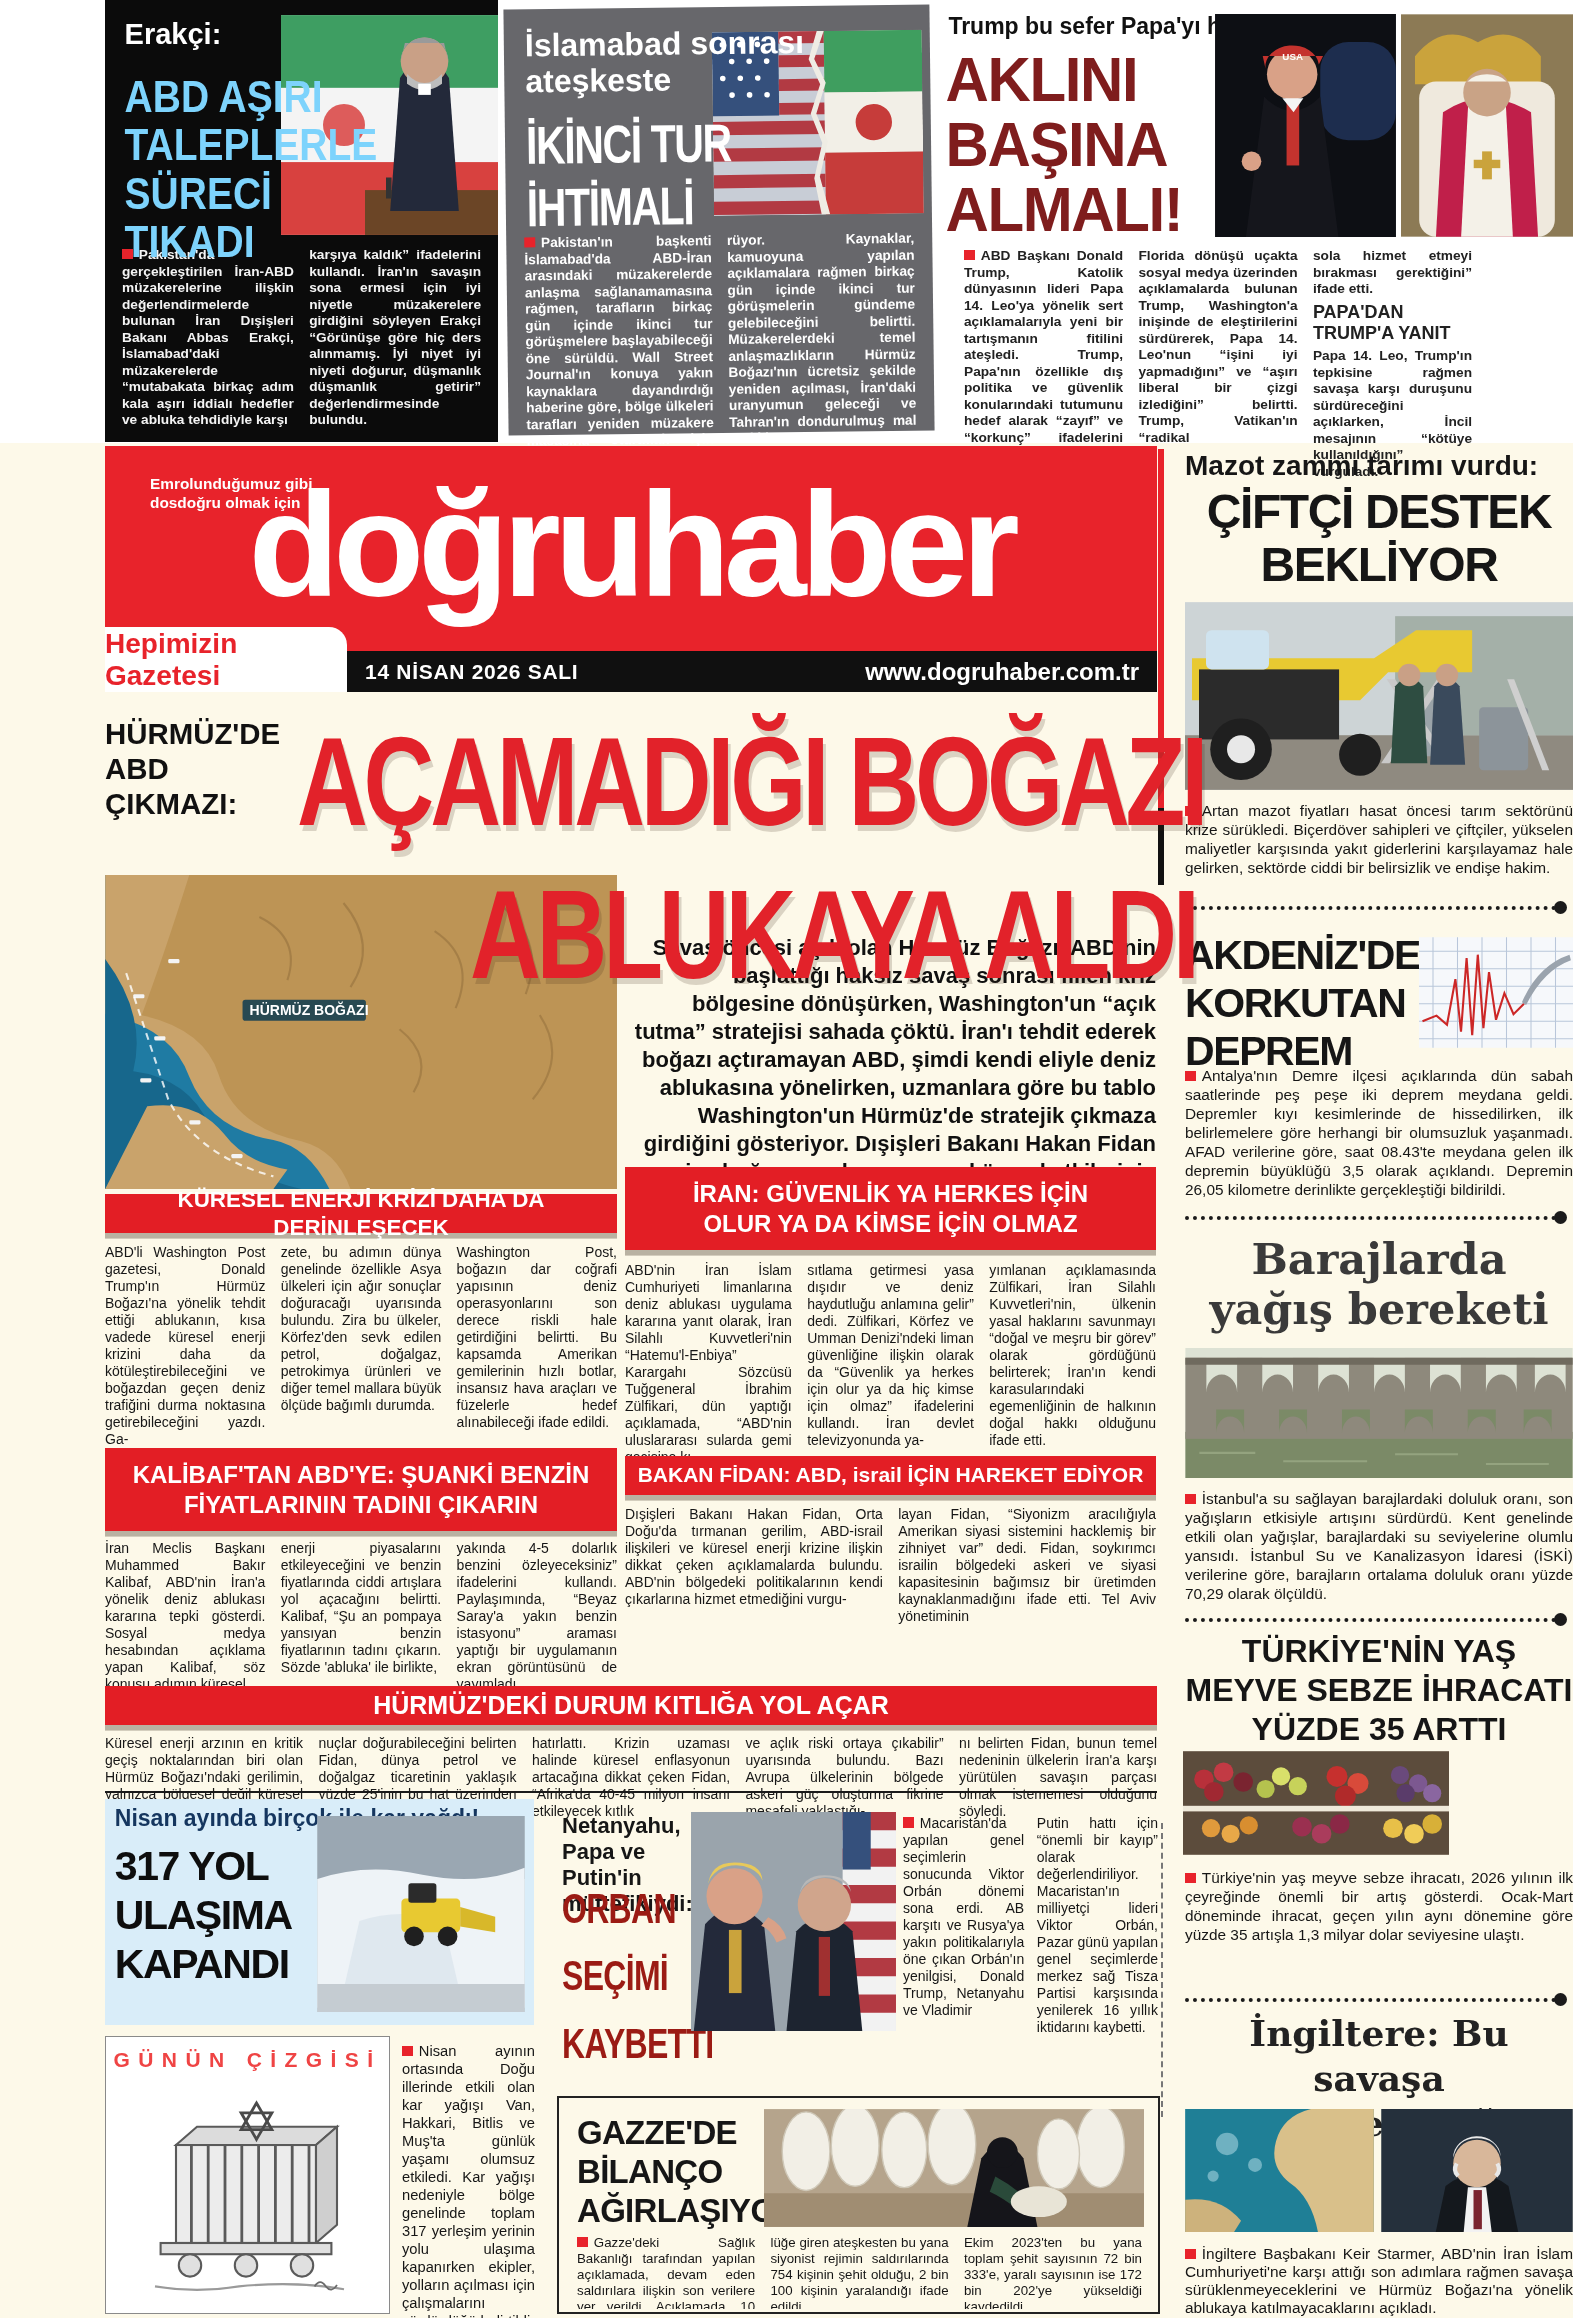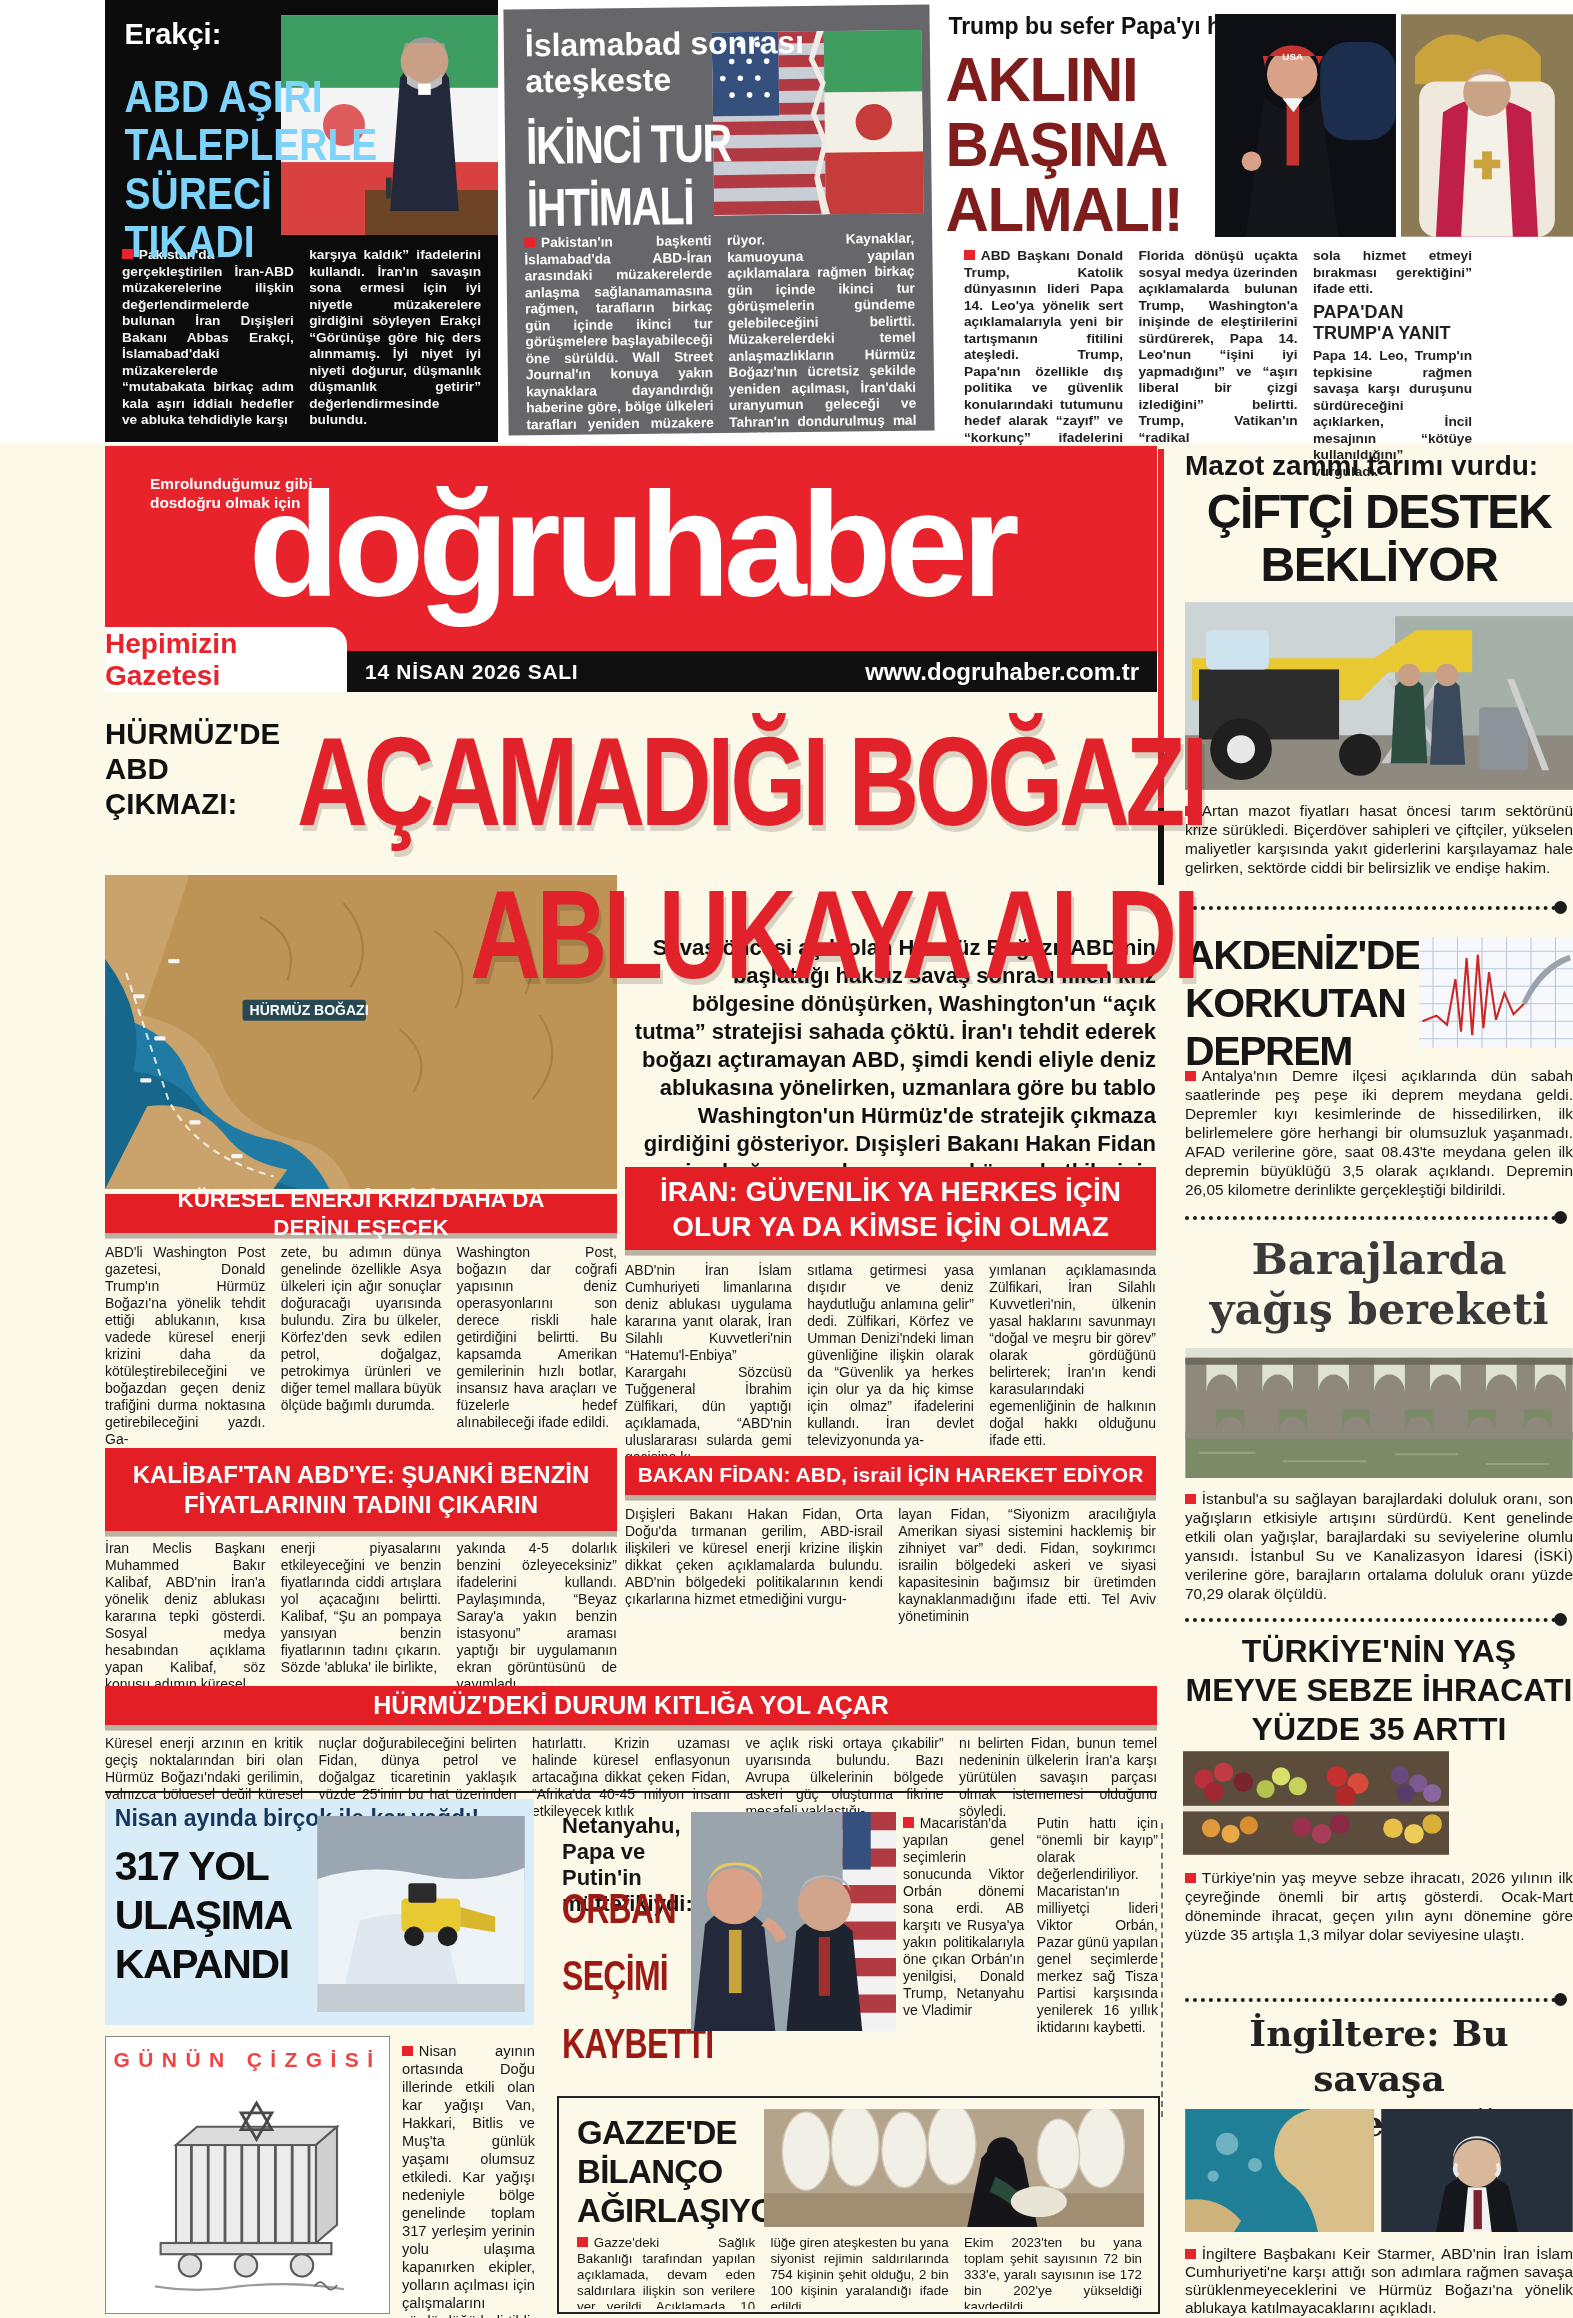--- a/index.html
+++ b/index.html
@@ -242,21 +242,21 @@
 
     <div class="abs" style="left:529px;top:231px;width:522px;font-size:22px;line-height:28px;font-weight:600;text-align:right;color:#101010">Savaş öncesi açık olan Hürmüz Boğazı, ABD'nin başlattığı haksız savaş sonrası fiilen kriz bölgesine dönüşürken, Washington'un “açık tutma” stratejisi sahada çöktü. İran'ı tehdit ederek boğazı açtıramayan ABD, şimdi kendi eliyle deniz ablukasına yönelirken, uzmanlara göre bu tablo Washington'un Hürmüz'de stratejik çıkmaza girdiğini gösteriyor. Dışişleri Bakanı Hakan Fidan ise boğazın açılmamasının küresel etkilerinin olacağını vurguladı.</div>
 
     <div class="abs banner" style="left:0;top:491px;width:512px;height:39px;font-size:22.4px">KÜRESEL ENERJİ KRİZİ DAHA DA DERİNLEŞECEK</div>
     <div class="abs cols" style="left: 0;top:541px;width:512px;height:202px">
       <div class="c bodytxt jt">ABD'li Washington Post gazetesi, Donald Trump'ın Hürmüz Boğazı'na yönelik tehdit ettiği ablukanın, kısa vadede küresel enerji krizini daha da kötüleştirebileceğini ve boğazdan geçen deniz trafiğini durma noktasına getirebileceğini yazdı. Ga-</div>
       <div class="c bodytxt jt">zete, bu adımın dünya genelinde özellikle Asya ülkeleri için ağır sonuçlar doğuracağı uyarısında bulundu. Zira bu ülkeler, Körfez'den sevk edilen petrol, doğalgaz, petrokimya ürünleri ve diğer temel mallara büyük ölçüde bağımlı durumda.</div>
       <div class="c bodytxt jt">Washington Post, boğazın dar coğrafi yapısının deniz operasyonlarını son derece riskli hale getirdiğini belirtti. Bu kapsamda Amerikan gemilerinin hızlı botlar, insansız hava araçları ve füzelerle hedef alınabileceği ifade edildi.</div>
     </div>
 
-    <div class="abs banner" style="left:520px;top:464px;width:531px;height:83px;font-size:28px;flex-direction:column">
+    <div class="abs banner" style="left:520px;top:464px;width:531px;height:83px;font-size:24px;flex-direction:column">
       <span>İRAN: GÜVENLİK YA HERKES İÇİN</span>
       <span>OLUR YA DA KİMSE İÇİN OLMAZ</span>
     </div>
     <div class="abs cols" style="left:520px;top:559px;width:531px;height:182px">
       <div class="c bodytxt jt">ABD'nin İran İslam Cumhuriyeti limanlarına deniz ablukası uygulama kararına yanıt olarak, İran Silahlı Kuvvetleri'nin “Hatemu'l-Enbiya” Karargahı Sözcüsü Tuğgeneral İbrahim Zülfikari, dün yaptığı açıklamada, “ABD'nin uluslararası sularda gemi geçişine kı-</div>
       <div class="c bodytxt jt">sıtlama getirmesi yasa dışıdır ve deniz haydutluğu anlamına gelir” dedi. Zülfikari, Körfez ve Umman Denizi'ndeki liman güvenliğine ilişkin olarak da “Güvenlik ya herkes için olur ya da hiç kimse için olmaz” ifadelerini kullandı. İran devlet televizyonunda ya-</div>
       <div class="c bodytxt jt">yımlanan açıklamasında Zülfikari, İran Silahlı Kuvvetleri'nin, ülkenin yasal haklarını savunmayı “doğal ve meşru bir görev” olarak gördüğünü belirterek; İran'ın kendi karasularındaki egemenliğinin de halkının doğal hakkı olduğunu ifade etti.</div>
     </div>
 
     <div class="abs banner" style="left:0;top:745px;width:512px;height:83px;font-size:24px;flex-direction:column">

